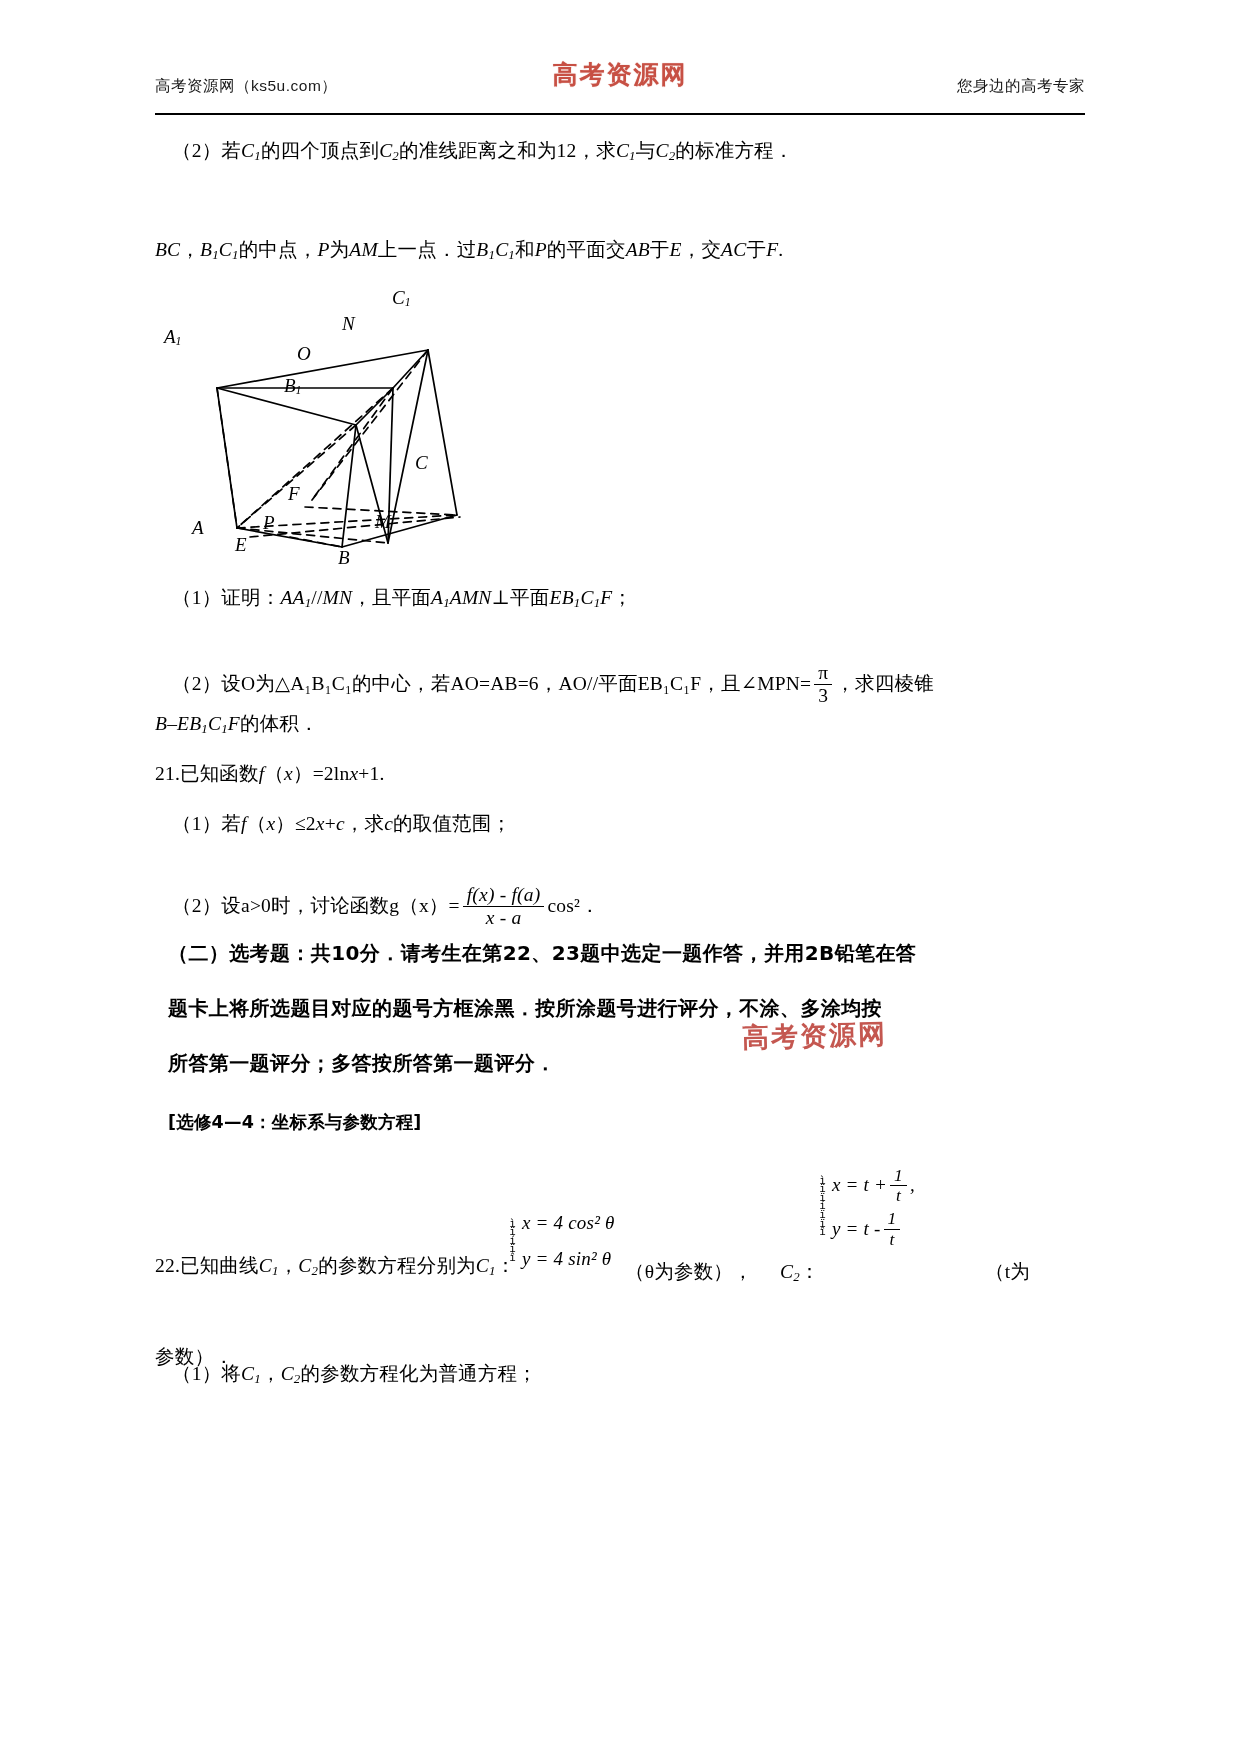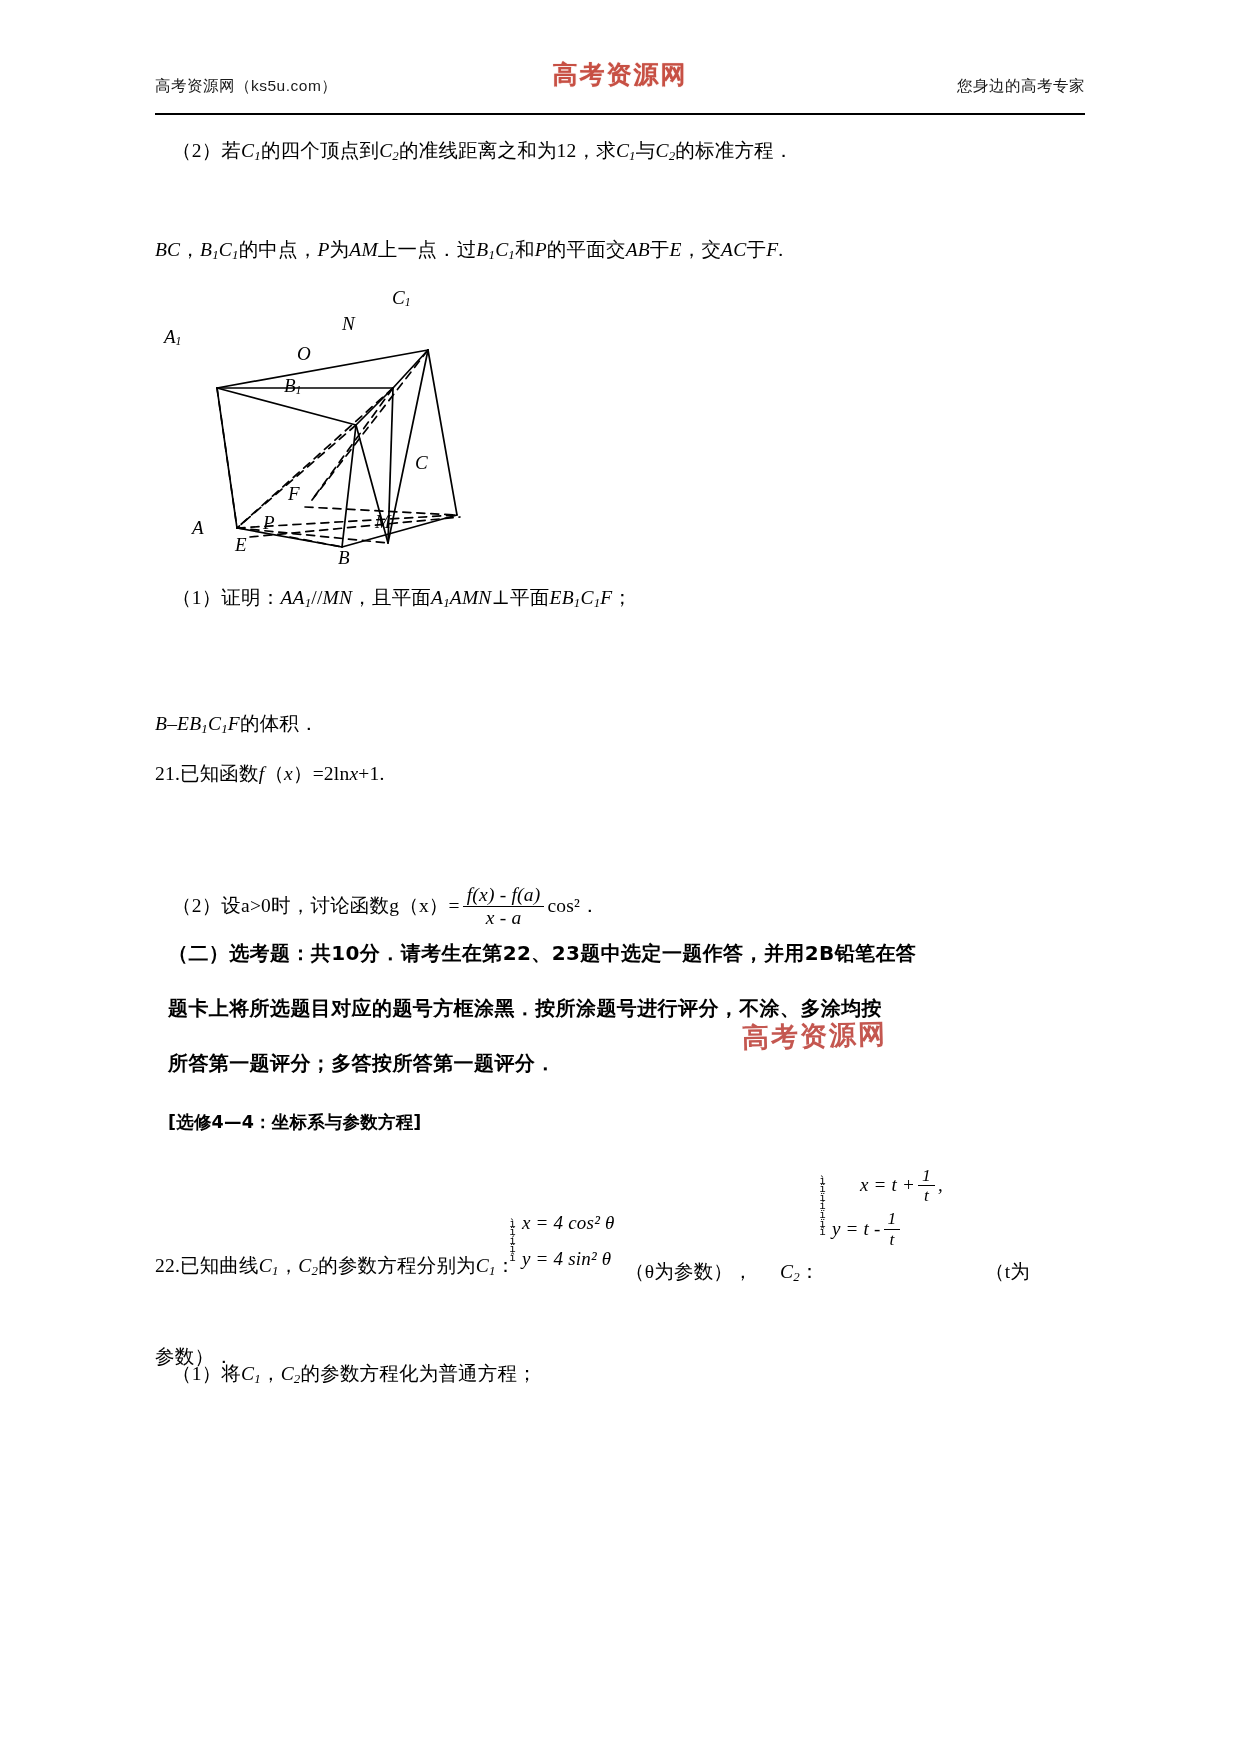--- a/index.html
+++ b/index.html
@@ -287,26 +287,32 @@
     <div class="fig-lbl" style="left:32px; top:232px;">A</div>
     <div class="fig-lbl" style="left:103px;top:227px;">P</div>
     <div class="fig-lbl" style="left:75px; top:249px;">E</div>
     <div class="fig-lbl" style="left:178px;top:262px;">B</div>
   </div>
 
   <div class="ln" style="left:172px; top:584px;">
     （1）证明：<i class="mv">AA</i><sub class="sb">1</sub>//<i class="mv">MN</i>，且平面<i class="mv">A</i><sub class="sb">1</sub><i class="mv">AMN</i>⊥平面<i class="mv">EB</i><sub class="sb">1</sub><i class="mv">C</i><sub class="sb">1</sub><i class="mv">F</i>；
   </div>
 
+  <div class="ln" style="left:172px; top:663px;">
+    <span>（2）设O为△A₁B₁C₁的中心，若AO=AB=6，AO//平面EB₁C₁F，且∠MPN=</span><span class="frac"><span class="num">π</span><span class="den">3</span></span><span>，求四棱锥</span>
+  </div>
   <div class="ln" style="left:155px; top:710px;">
     <i class="mv">B</i>–<i class="mv">EB</i><sub class="sb">1</sub><i class="mv">C</i><sub class="sb">1</sub><i class="mv">F</i>的体积．
   </div>
 
   <div class="ln" style="left:155px; top:760px;">
     21.已知函数<i class="mv">f</i>（<i class="mv">x</i>）=2ln<i class="mv">x</i>+1.
+  </div>
+  <div class="ln" style="left:172px; top:810px;">
+    （1）若<i class="mv">f</i>（<i class="mv">x</i>）≤2<i class="mv">x</i>+<i class="mv">c</i>，求<i class="mv">c</i>的取值范围；
   </div>
   <div class="ln" style="left:172px; top:885px;">
     <span>（2）设a&gt;0时，讨论函数g（x）=</span><span class="frac"><span class="num" style="font-style:italic;">f(x) - f(a)</span><span class="den" style="font-style:italic;">x - a</span></span><span>cos²．</span>
   </div>
 
   <div class="bold-sec ln" style="left:168px; top:940px;">（二）选考题：共10分．请考生在第22、23题中选定一题作答，并用2B铅笔在答</div>
   <div class="bold-sec ln" style="left:168px; top:1050px;">所答第一题评分；多答按所答第一题评分．</div>
   <div class="bold-sec ln" style="left:168px; top:995px;">题卡上将所选题目对应的题号方框涂黑．按所涂题号进行评分，不涂、多涂均按</div>
 
   <div class="wm-body">高考资源网</div>
@@ -338,21 +344,21 @@
     <span class="sys">
       <span class="brace">
         <span>ì</span>
           <span>ï</span>
           <span>ï</span>
           <span>í</span>
           <span>ï</span>
           <span>ï</span>
           <span>î</span>
       </span>
-      <span class="row" style="line-height:2.3;margin-left:28px;">
+      <span class="row" style="line-height:2.3;">
         <span>x = t +</span><span class="frac small"><span class="num">1</span><span class="den">t</span></span><span>,</span>
       </span>
       <span class="row" style="line-height:2.3;">
         <span>y = t -</span><span class="frac small"><span class="num">1</span><span class="den">t</span></span>
       </span>
     </span>
   </div>
 
   <div class="ln" style="left:985px; top:1258px;">（t为</div>
   <div class="ln" style="left:155px; top:1307px;margin-top:36px;">参数）．</div>

